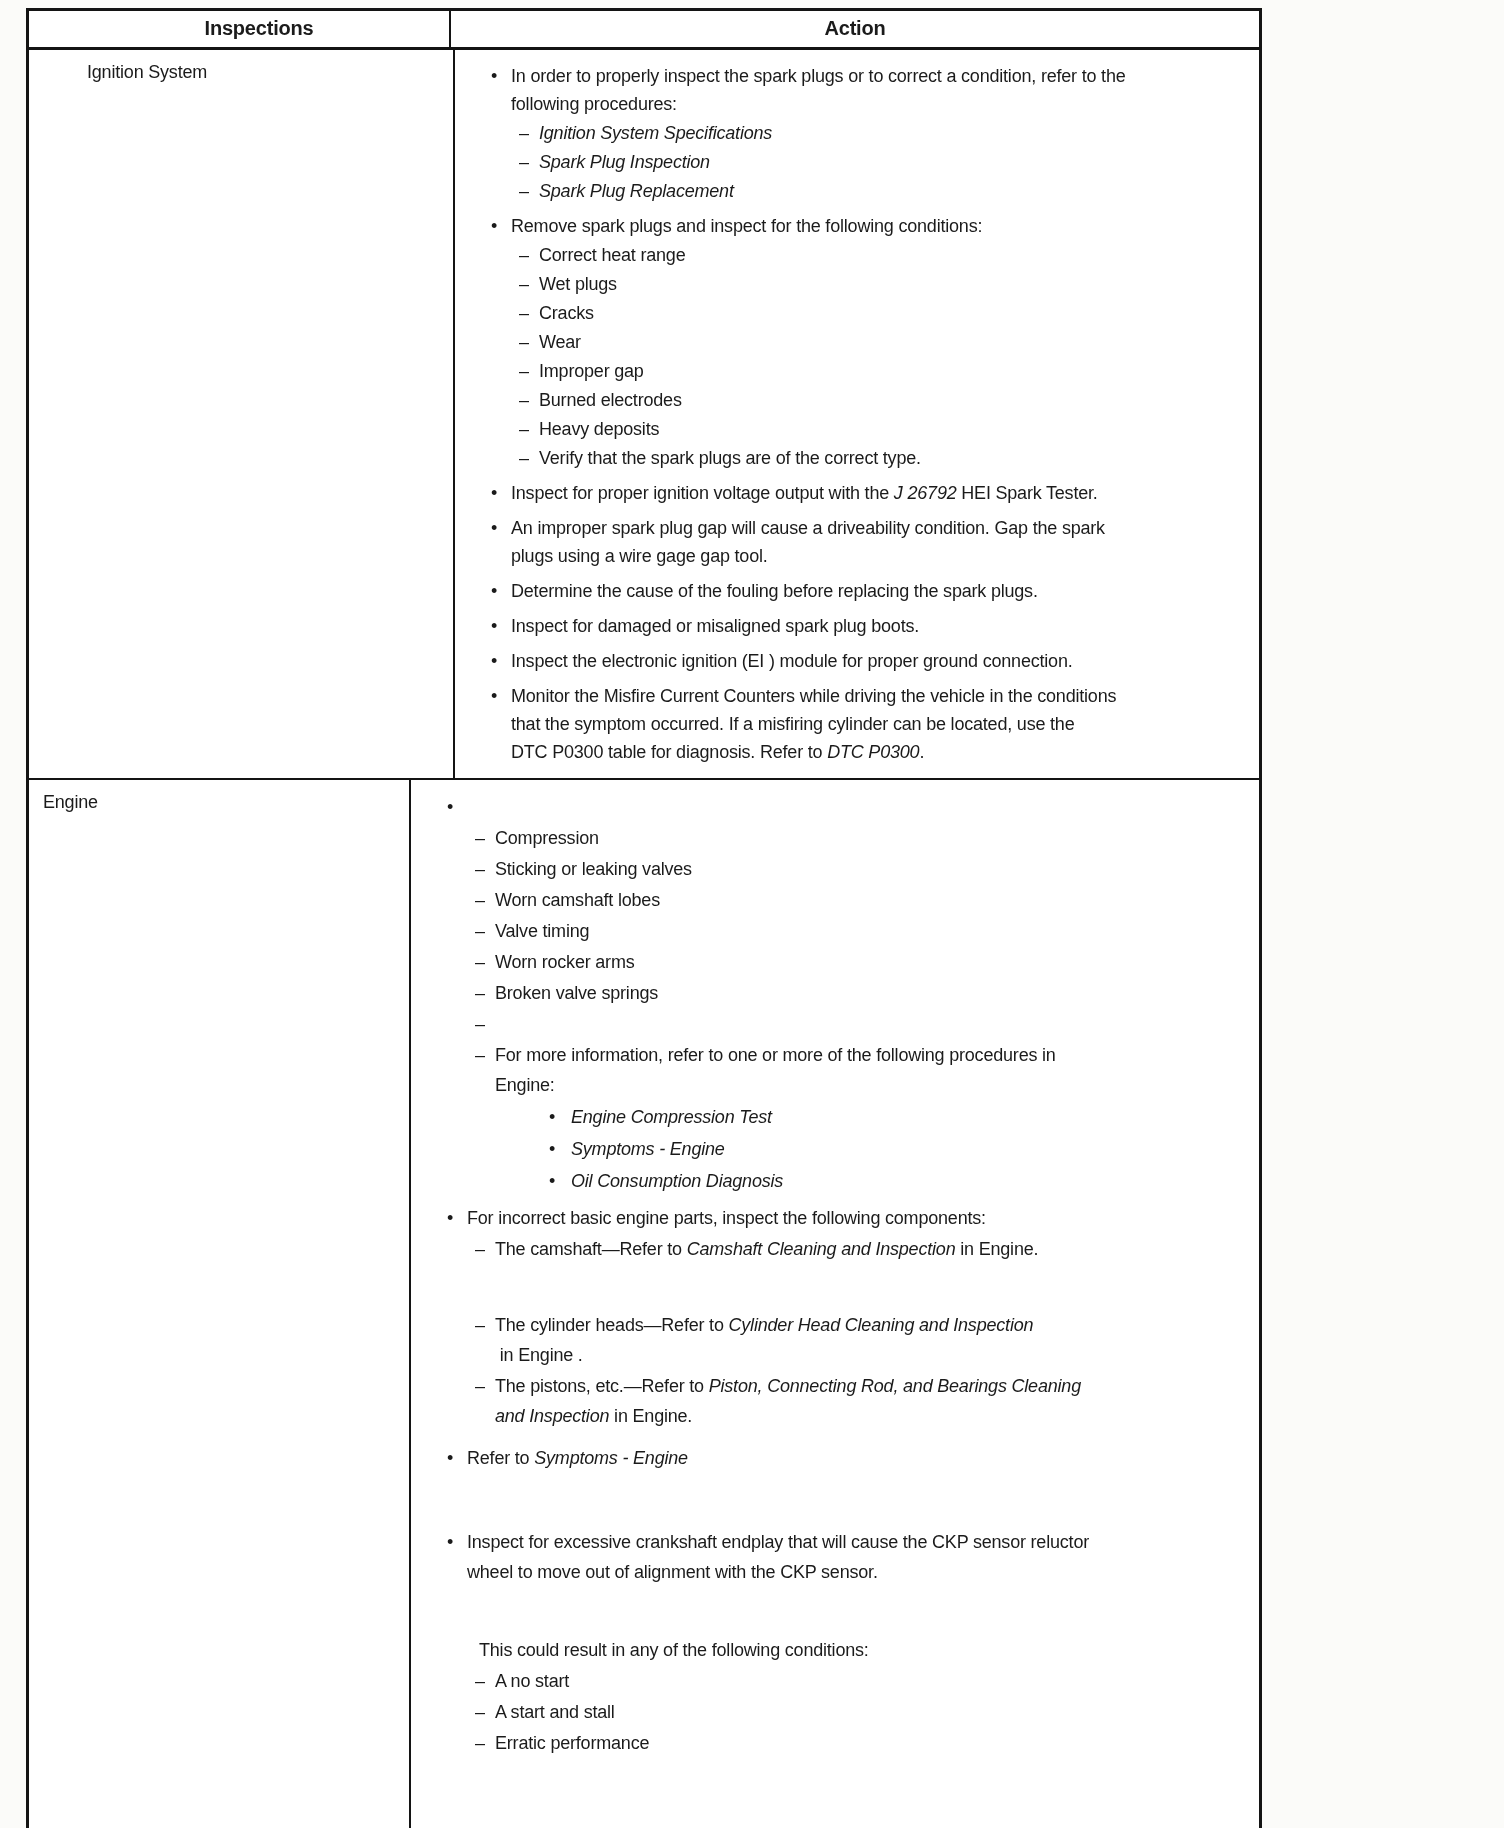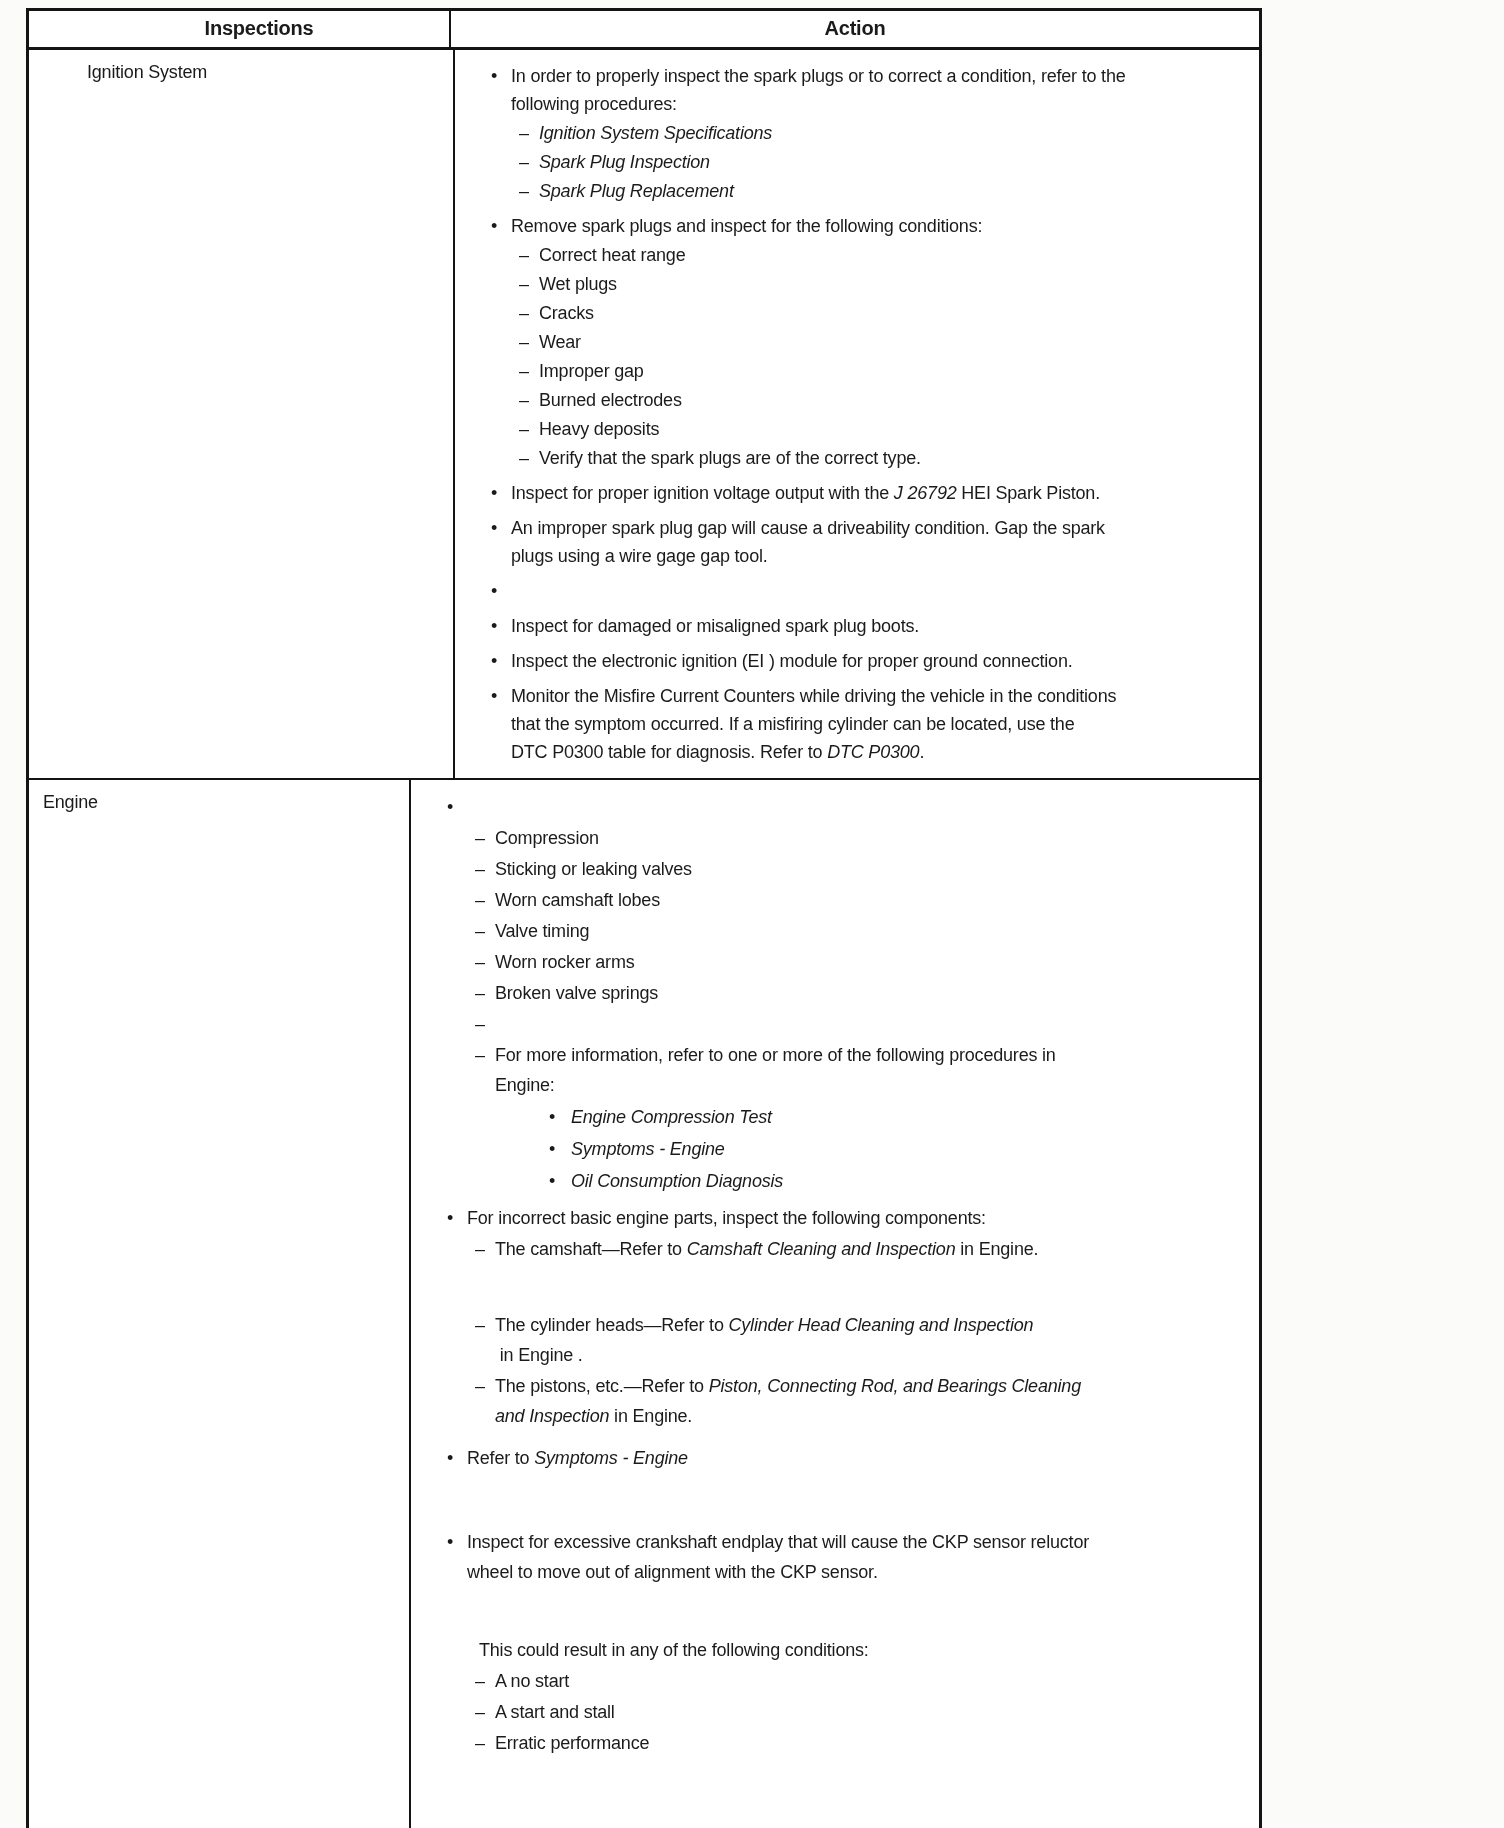--- a/index.html
+++ b/index.html
@@ -129,29 +129,30 @@
           <div class="item kind-dash">
             <span class="marker">–</span>
             <span class="text"><span>Heavy deposits</span></span>
           </div>
           <div class="item kind-dash">
             <span class="marker">–</span>
             <span class="text"><span>Verify that the spark plugs are of the correct type.</span></span>
           </div>
           <div class="item kind-bullet">
             <span class="marker">•</span>
-            <span class="text"><span>Inspect for proper ignition voltage output with the </span><i>J 26792</i><span> HEI Spark Piston.</span></span>
+            <span class="text"><span>Inspect for proper ignition voltage output with the </span><i>J 26792</i><span> HEI Spark Tester.</span></span>
           </div>
           <div class="item kind-bullet">
             <span class="marker">•</span>
             <span class="text"><span>An improper spark plug gap will cause a driveability condition. Gap the spark
 plugs using a wire gage gap tool.</span></span>
           </div>
           <div class="item kind-bullet">
             <span class="marker">•</span>
+            <span class="text"><span>Determine the cause of the fouling before replacing the spark plugs.</span></span>
           </div>
           <div class="item kind-bullet">
             <span class="marker">•</span>
             <span class="text"><span>Inspect for damaged or misaligned spark plug boots.</span></span>
           </div>
           <div class="item kind-bullet">
             <span class="marker">•</span>
             <span class="text"><span>Inspect the electronic ignition (EI ) module for proper ground connection.</span></span>
           </div>
           <div class="item kind-bullet">

